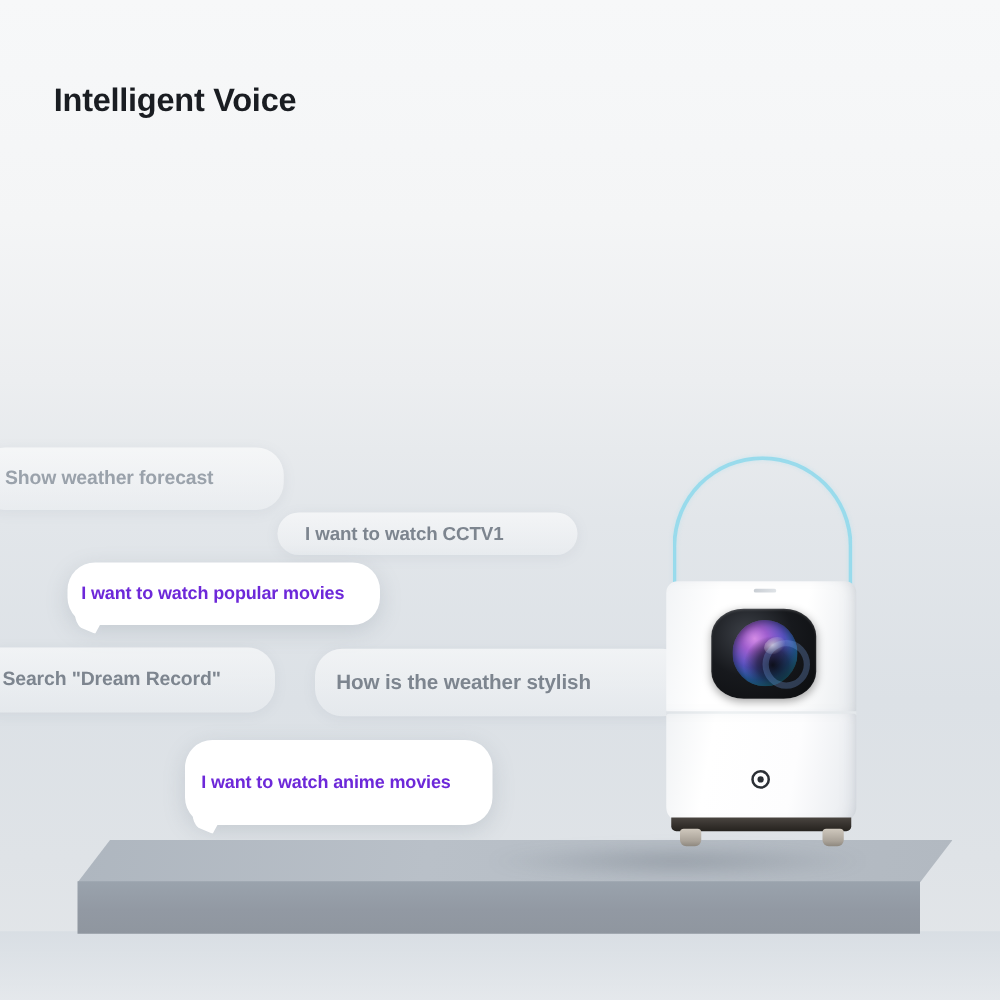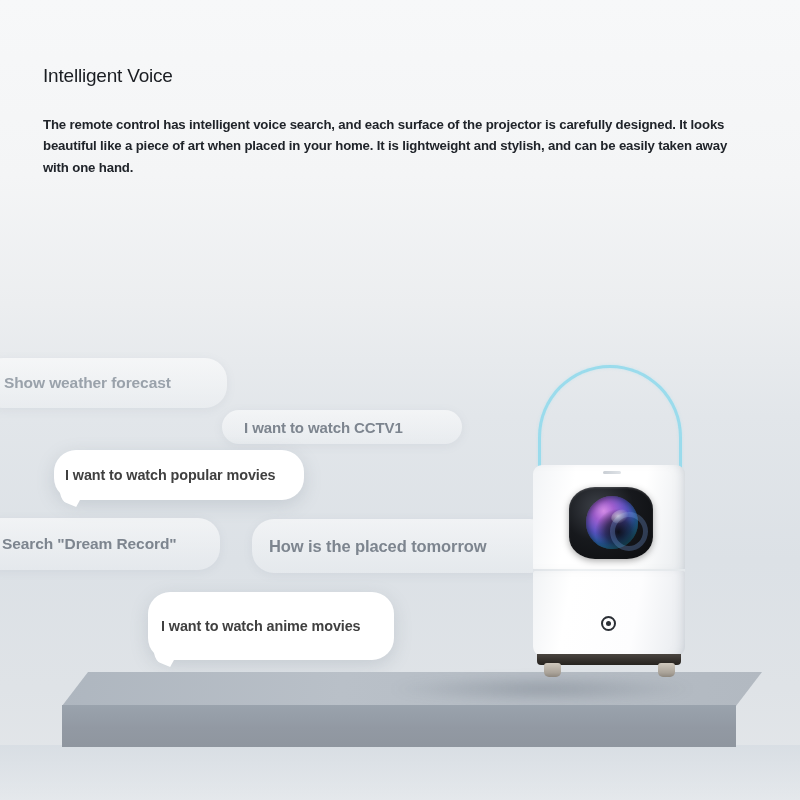--- a/index.html
+++ b/index.html
@@ -21,21 +21,21 @@
         #dce1e6 70%,
         #dfe3e7 86%,
         #e4e7ea 100%);
     overflow:hidden;
   }
 
   
   .copy { position:absolute; left:43px; top:66px; width:710px; }
 
   .eyebrow {
-    font-size:19px; font-weight:normal; color:#1a1d22;
+    font-size:26px; font-weight:bold; color:#1a1d22;
     letter-spacing:-0.2px; line-height:1.1;
   }
 
   .headline {
     margin-top:29px;
     font-size:38px; font-weight:bold; color:#14171c;
     letter-spacing:-0.9px; line-height:1.1;
   }
 
   .body-copy {
@@ -59,21 +59,21 @@
     background:linear-gradient(180deg, rgba(255,255,255,0.58) 0%, rgba(245,247,249,0.34) 100%);
     color:#868e98;
     box-shadow:0 2px 10px rgba(120,132,145,0.10);
   }
   .bubble.ghost.dim  { color:#9aa2ab; }
   .bubble.ghost.dark { color:#7d858f; }
 
   
   .bubble.solid {
     background:#ffffff;
-    color:#404040;
+    color:#6d28d9;
     box-shadow:0 5px 18px rgba(110,122,136,0.22);
   }
   
   .bubble.solid::after {
     content:""; position:absolute;
     left:6px; bottom:-7px;
     width:26px; height:18px;
     background:#ffffff;
     border-bottom-left-radius:16px;
     clip-path:polygon(0 0, 100% 0, 62% 100%, 0 62%);
@@ -200,32 +200,31 @@
   #foot-l { left:24px; }
   #foot-r { left:138px; }
 </style>
 </head>
 <body>
 
 <div id="stage">
 
   <div class="copy">
     <div class="eyebrow">Intelligent Voice</div>
-    <p class="body-copy">The remote control has intelligent voice search, and each surface of the projector is carefully designed. It looks beautiful like a piece of art when placed in your home. It is lightweight and stylish, and can be easily taken away with one hand.</p>
   </div>
 
   <div class="bubble ghost dim" id="b-weather">Show weather forecast</div>
 
   <div class="bubble ghost dark" id="b-cctv">I want to watch CCTV1</div>
 
   <div class="bubble solid" id="b-popular">I want to watch popular movies</div>
 
   <div class="bubble ghost dark" id="b-dream">Search "Dream Record"</div>
 
-  <div class="bubble ghost dark" id="b-tomorrow">How is the placed tomorrow</div>
+  <div class="bubble ghost dark" id="b-tomorrow">How is the weather stylish</div>
 
   <div class="bubble solid" id="b-anime">I want to watch anime movies</div>
 
   <div id="floor-glow"></div>
   <div id="pedestal">
     <div id="ped-top"></div>
     <div id="ped-shadow"></div>
     <div id="ped-front"></div>
   </div>
 

